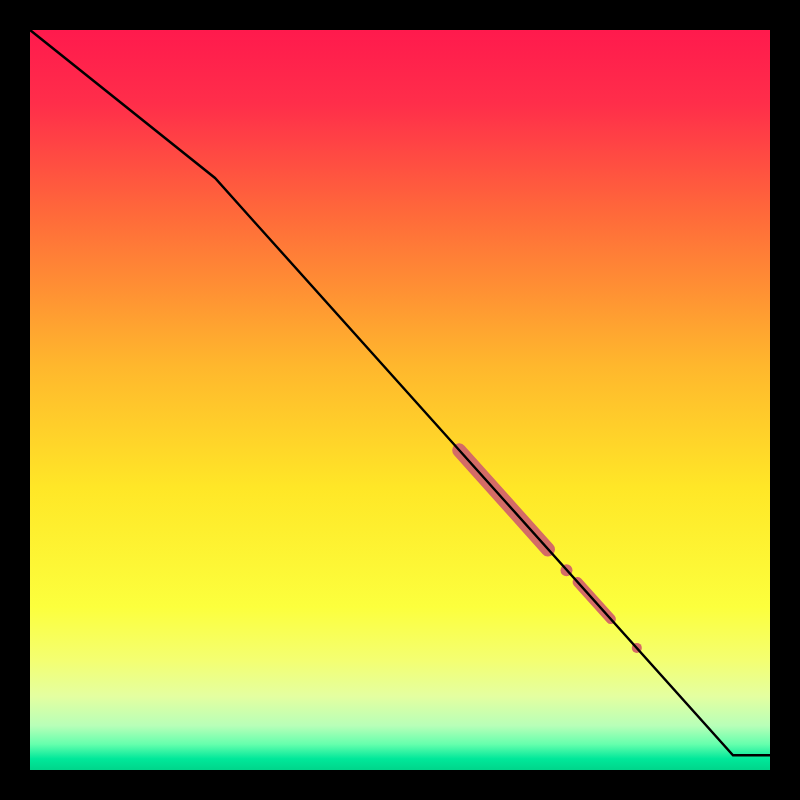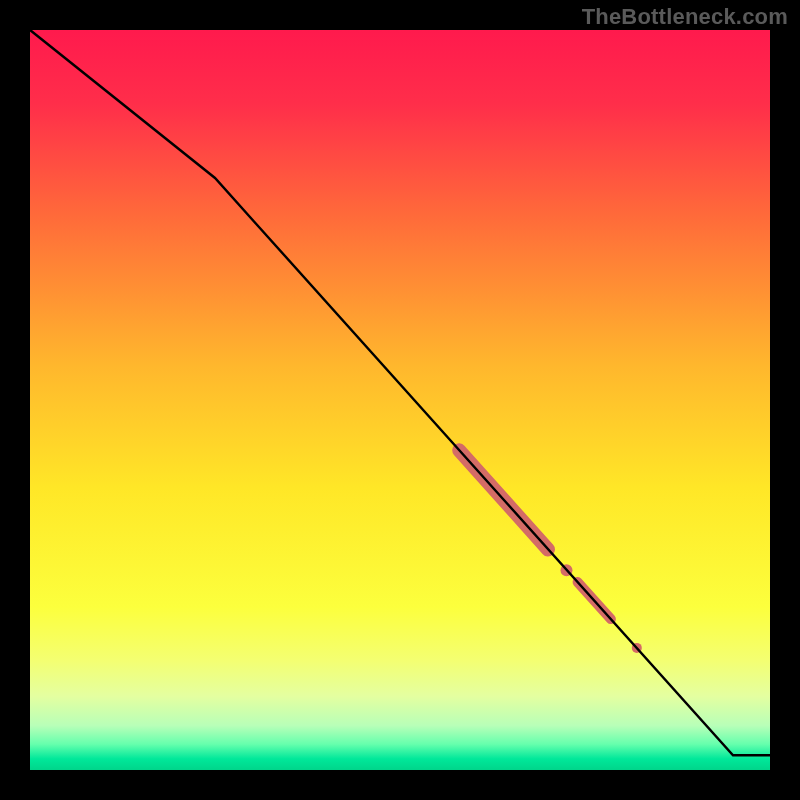--- a/index.html
+++ b/index.html
@@ -29,21 +29,20 @@
   svg {
     position: absolute;
     top: 0;
     left: 0;
   }
 </style>
 </head>
 <body>
 
 <div class="stage">
-  <div class="watermark">TheBottleneck.com</div>
 
   <svg id="plot-svg" width="800" height="800" viewBox="0 0 800 800">
     <defs>
       <linearGradient id="bg-grad" x1="0" y1="0" x2="0" y2="1">
           <stop offset="0%" stop-color="#ff1a4d"></stop>
           <stop offset="10%" stop-color="#ff2e4a"></stop>
           <stop offset="25%" stop-color="#ff6a3a"></stop>
           <stop offset="45%" stop-color="#ffb62d"></stop>
           <stop offset="62%" stop-color="#ffe727"></stop>
           <stop offset="78%" stop-color="#fcff3d"></stop>

